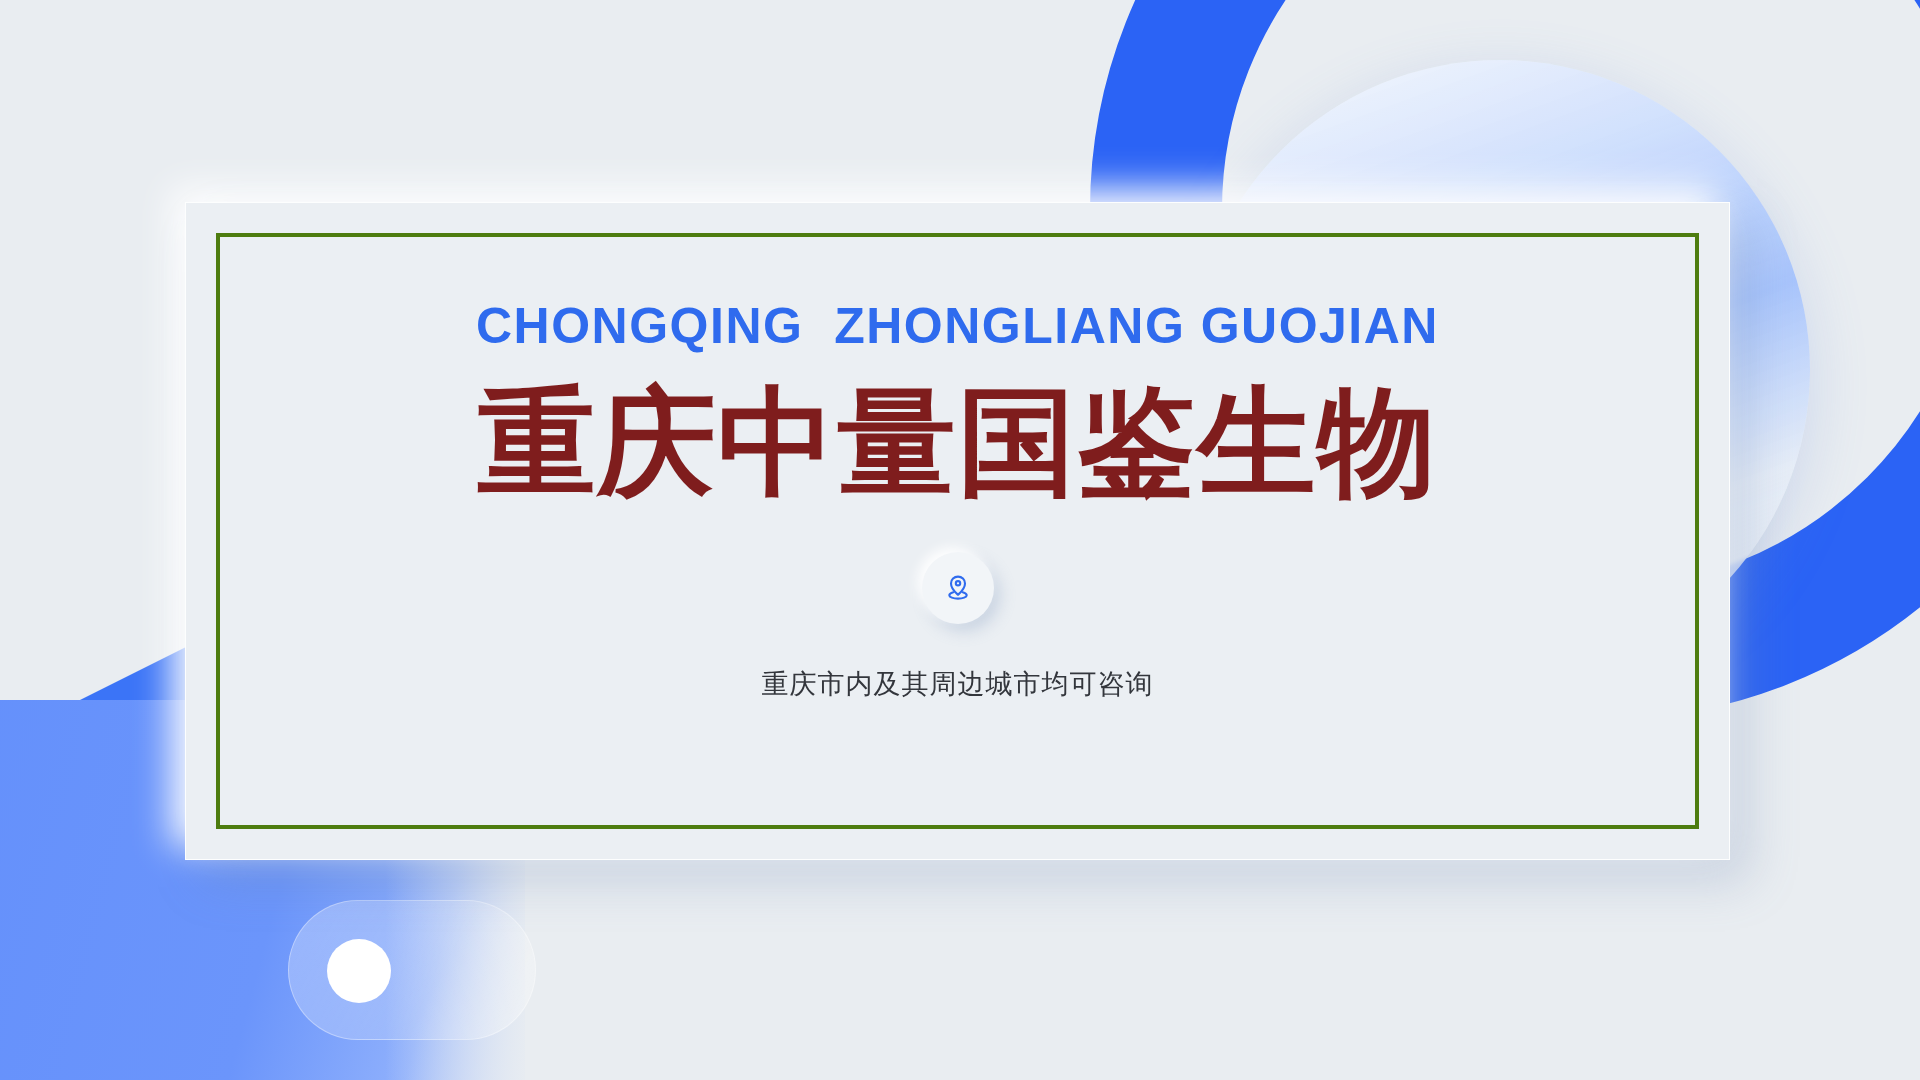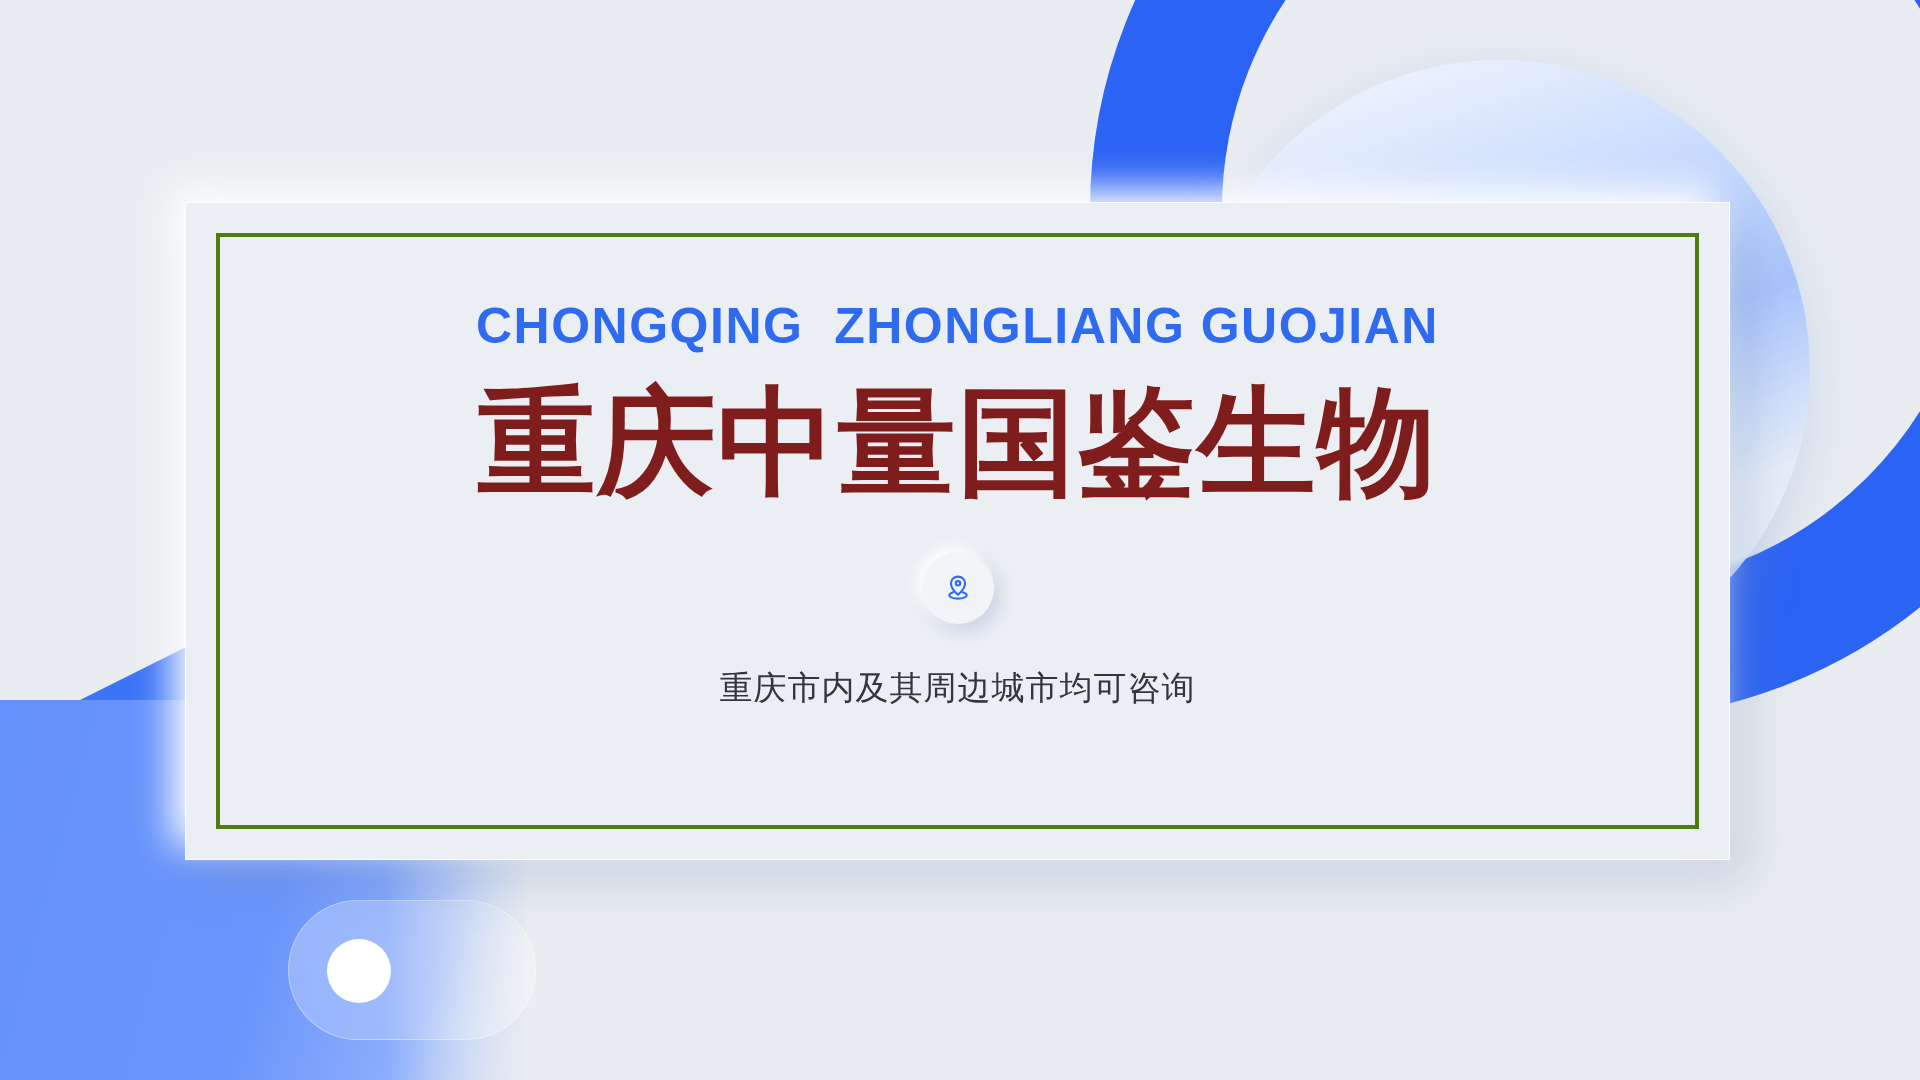--- a/index.html
+++ b/index.html
@@ -156,21 +156,21 @@
     justify-content: center;
     box-shadow:
       -5px -5px 12px rgba(255,255,255,0.95),
        6px 7px 16px rgba(120,145,185,0.30);
   }
   .badge svg { display: block; }
 
   .subtitle {
     margin-top: 42px;
     color: #33363C;
-    font-size: 33px;
+    font-size: 27px;
     letter-spacing: 1px;
     font-family: "Liberation Serif", "DejaVu Serif", serif;
   }
 </style>
 </head>
 <body>
 
 <div class="stage">
 
   <div class="decor">

